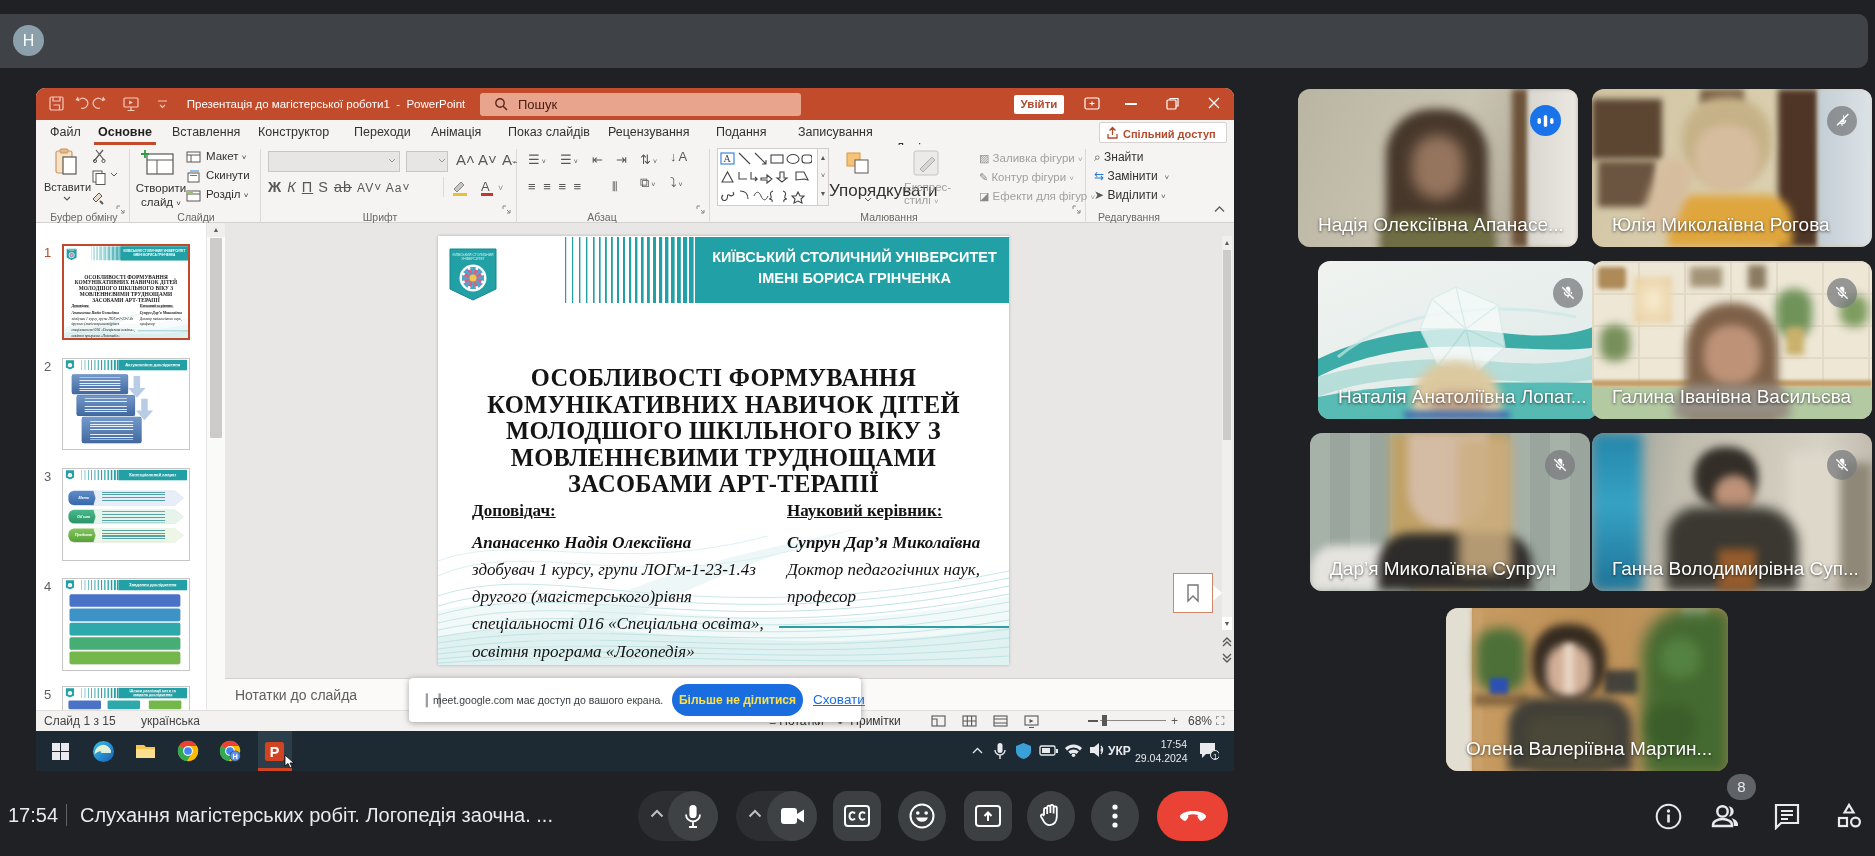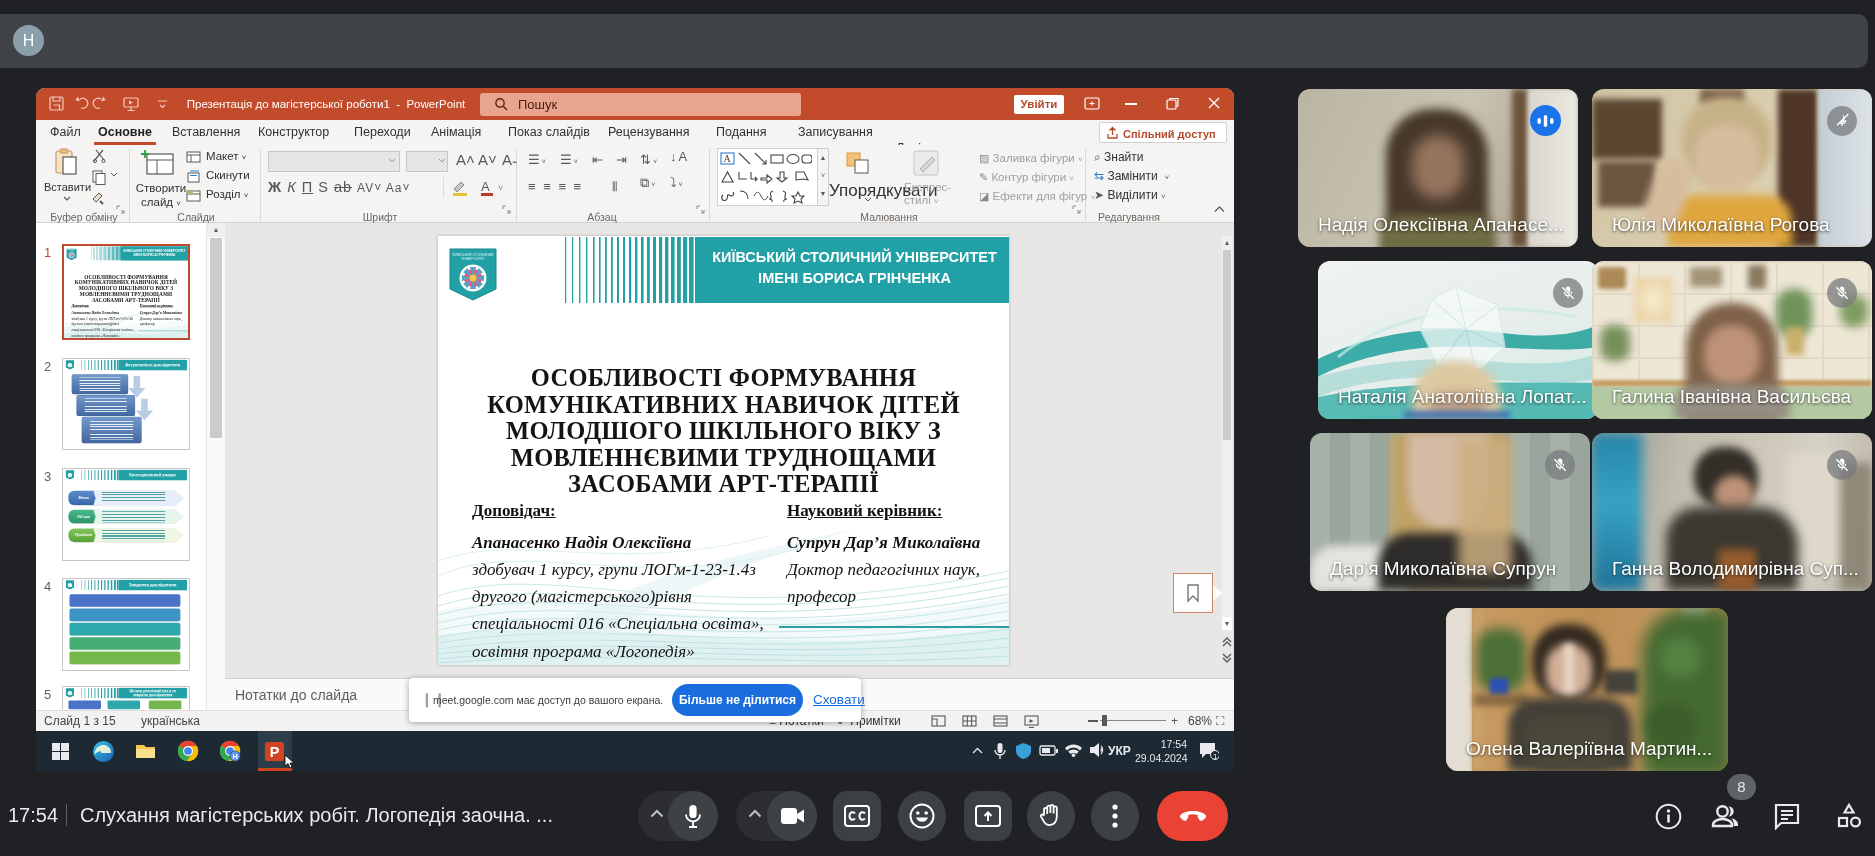--- a/index.html
+++ b/index.html
@@ -805,21 +805,21 @@
             <text x="14" y="16.5" font-size="8" fill="#e8eaed" font-family="Liberation Sans">1</text>
           </svg>
       <svg class="abs" style="left:248px;top:24px" width="12" height="14" viewBox="0 0 12 14">
             <path d="M1 0 L1 11 L4 8.5 L6 13 L8 12 L6 8 L10 8 z" fill="#fff" stroke="#000" stroke-width=".8"></path>
           </svg>
     </path></div>
 
     <div class="abs" style="left:373px;top:590px;width:452px;height:44px;background:#fff;border-radius:4px;box-shadow:0 1px 6px rgba(0,0,0,.35);z-index:5;">
       <div class="abs" style="left:12px;top:13px;color:#9aa0a6;font-size:14px;letter-spacing:1px;">❙❙</div>
       <div class="abs" style="left:24px;top:16px;color:#3c4043;font-size:10.5px;">meet.google.com має доступ до вашого екрана.</div>
-      <div class="abs" style="left:263px;top:6px;width:131px;height:32px;background:#1a6dde;border-radius:16px;color:#ffffff;font-size:12px;font-weight:bold;text-align:center;line-height:32px;white-space:nowrap;">Більше не ділитися</div>
+      <div class="abs" style="left:263px;top:6px;width:131px;height:32px;background:#1a6dde;border-radius:16px;color:#fde047;font-size:12px;font-weight:bold;text-align:center;line-height:32px;white-space:nowrap;">Більше не ділитися</div>
       <div class="abs" style="left:404px;top:14px;color:#1a6dde;font-size:13.5px;text-decoration:underline;">Сховати</div>
     </div>
   </div>
 
   <div id="tiles">
 
     <div class="tile" style="left:1298px;top:89px;">
       <div class="abs" style="inset:0;background:linear-gradient(115deg,#bab4a2 0%,#c9c3b1 50%,#b4ac9a 78%);"></div>
       <div class="abs" style="left:214px;top:0;width:16px;height:158px;background:#6b5138;filter:blur(3px);"></div>
       <div class="abs" style="left:230px;top:0;width:50px;height:158px;background:linear-gradient(90deg,#d8d6ce,#ebe9e2);filter:blur(2px);"></div>

